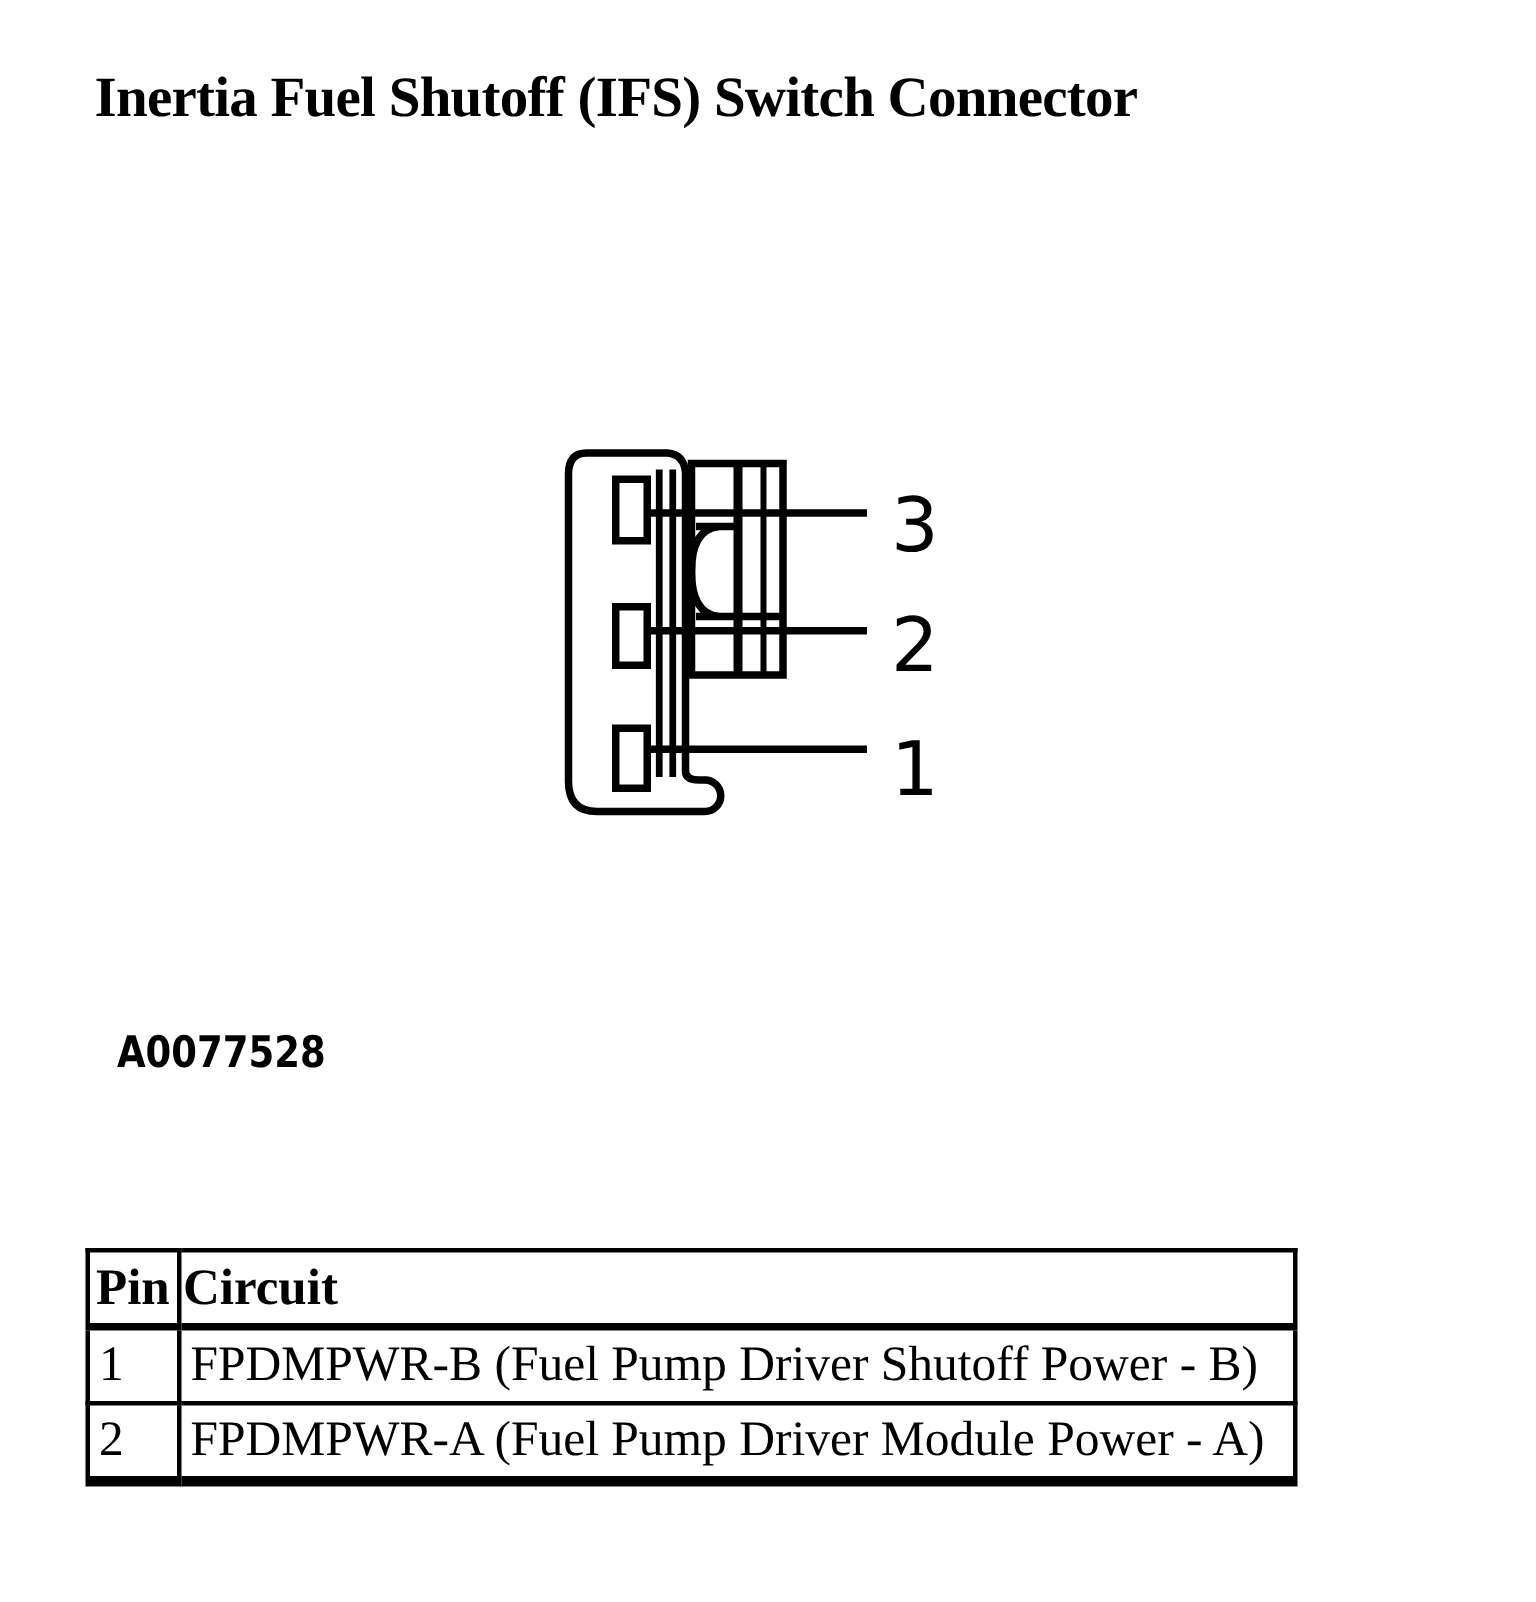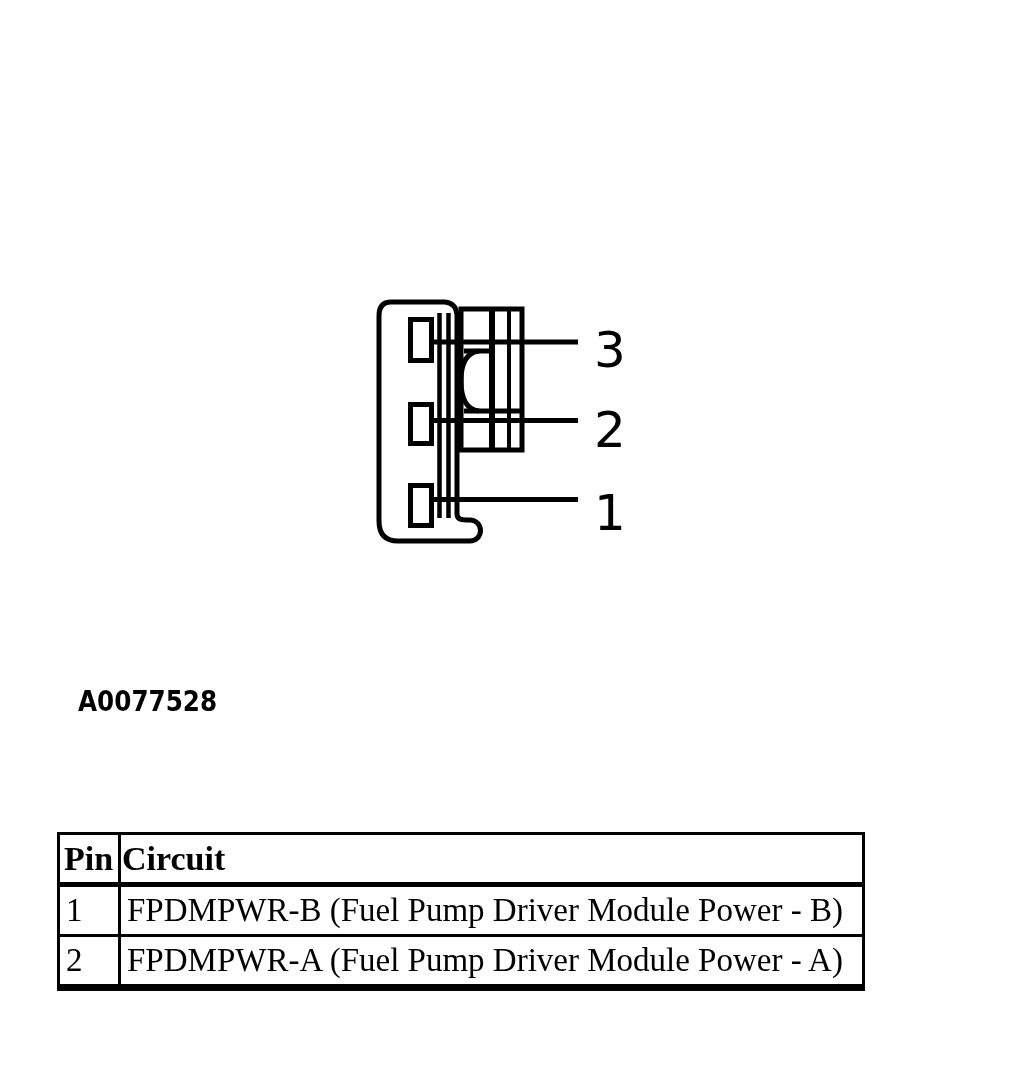--- a/index.html
+++ b/index.html
@@ -101,20 +101,21 @@
     font-family: "DejaVu Sans", sans-serif;
     font-size: 50px;
     fill: #000;
   }
 </style>
 </head>
 <body>
 
 <div class="page">
 
+  <div class="doc-title">Inertia Fuel Shutoff (IFS) Switch Connector</div>
 
   <svg class="diagram-svg" viewBox="0 0 1024 1068" xmlns="http://www.w3.org/2000/svg">
 
     <path d="M 391 302 L 445 302 Q 456 303 457 315 L 457 514 Q 457 520 466 520 L 470 520 A 10.5 10.5 0 0 1 470 541 L 398 541 Q 379 541 379 521 L 379 316 Q 379 302 391 302 Z" fill="#ffffff" stroke="#000000" stroke-width="5"></path>
 
     <line x1="439.5" y1="313" x2="439.5" y2="518" stroke="#000000" stroke-width="4.5"></line>
     <line x1="448.5" y1="313" x2="448.5" y2="518" stroke="#000000" stroke-width="4.5"></line>
 
     <rect x="461" y="309" width="61" height="141" fill="none" stroke="#000000" stroke-width="5"></rect>
     <line x1="492" y1="309" x2="492" y2="450" stroke="#000000" stroke-width="6"></line>
@@ -145,21 +146,21 @@
     </colgroup>
     <thead>
       <tr>
         <th class="pin-col">Pin</th>
         <th class="circuit-col">Circuit</th>
       </tr>
     </thead>
     <tbody>
       <tr>
         <td class="pin-cell">1</td>
-        <td class="circuit-cell">FPDMPWR-B (Fuel Pump Driver Module Power - B)</td>
+        <td class="circuit-cell">FPDMPWR-B (Fuel Pump Driver Shutoff Power - B)</td>
       </tr>
       <tr class="last-row">
         <td class="pin-cell">2</td>
         <td class="circuit-cell">FPDMPWR-A (Fuel Pump Driver Module Power - A)</td>
       </tr>
     </tbody>
   </table>
 
 </div>
 

